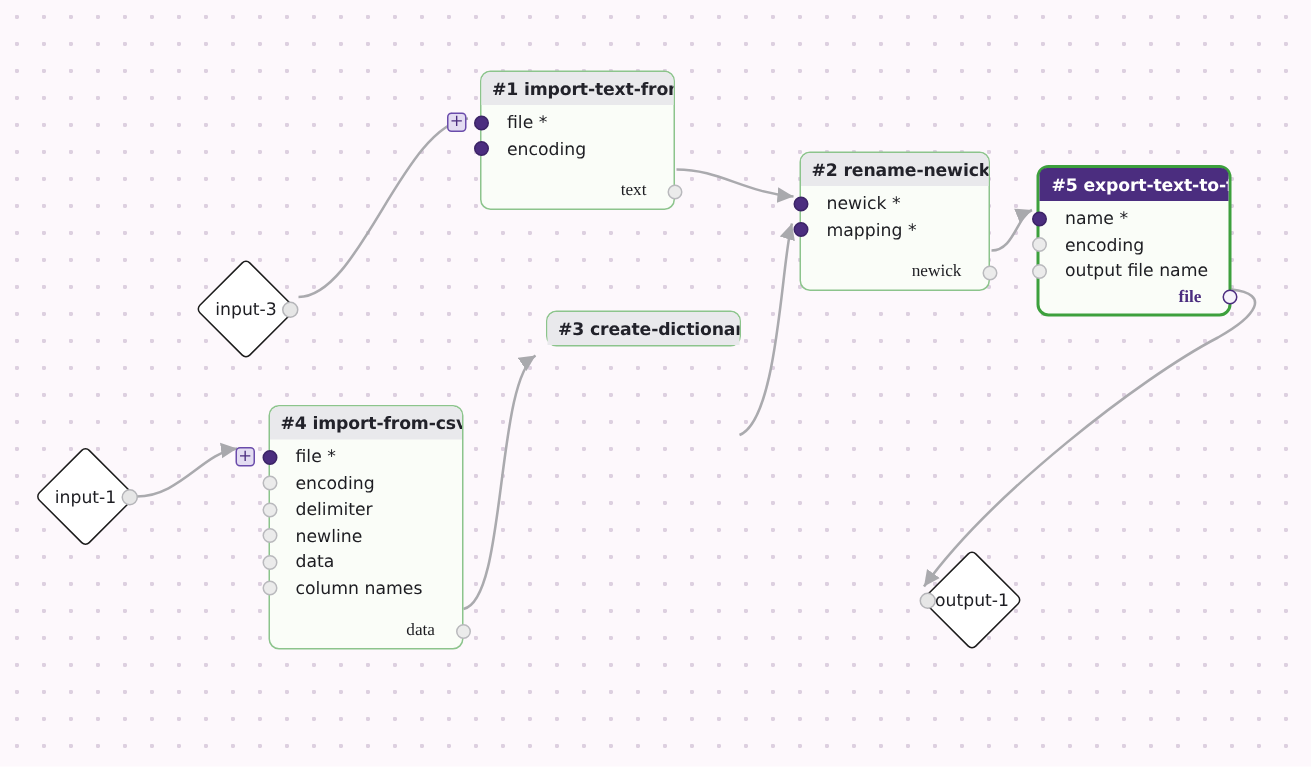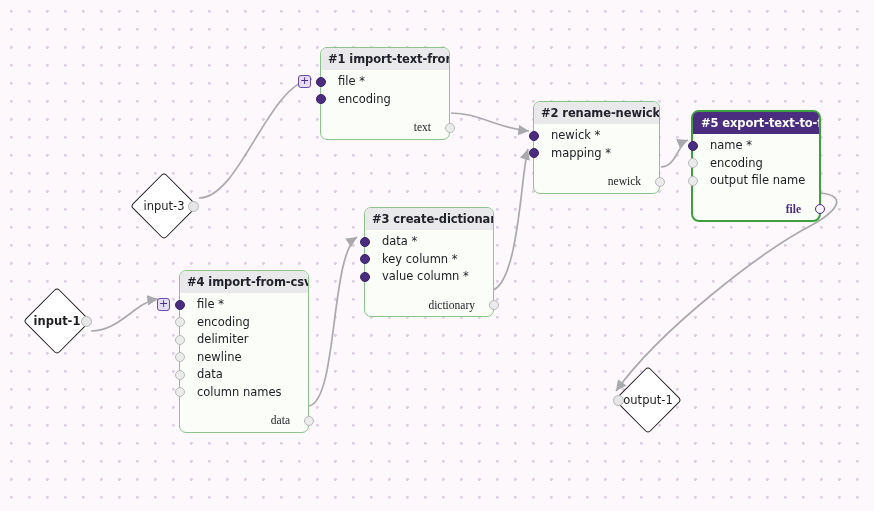--- a/index.html
+++ b/index.html
@@ -231,47 +231,29 @@
         <span>name *</span>
       </div>
       <div class="port in">
         <span class="socket hollow"></span>
         <span>encoding</span>
       </div>
       <div class="port in">
         <span class="socket hollow"></span>
         <span>output file name</span>
       </div>
-      <div class="port out accent" style="margin-top:11px;">
+      <div class="port out accent" style="">
         <span>file</span>
         <span class="socket hollow-accent"></span>
       </div>
     </div>
   </div>
 
   <div class="node" id="node-3" style="left:364px; top:207px; width:130px;">
     <div class="node-header">#3 create-dictionary-f...</div>
-    <div class="node-body">
-      <div class="port in">
-        <span class="socket filled"></span>
-        <span>data *</span>
-      </div>
-      <div class="port in">
-        <span class="socket filled"></span>
-        <span>key column *</span>
-      </div>
-      <div class="port in">
-        <span class="socket filled"></span>
-        <span>value column *</span>
-      </div>
-      <div class="port out" style="margin-top:11px;">
-        <span>dictionary</span>
-        <span class="socket hollow"></span>
-      </div>
-    </div>
   </div>
 
   <div class="node" id="node-4" style="left:179px; top:270px; width:130px;">
     <div class="node-header">#4 import-from-csv-...</div>
     <div class="node-body">
       <div class="port in">
         <span class="plus-badge"><span>+</span></span>
         <span class="socket filled"></span>
         <span>file *</span>
       </div>
@@ -301,21 +283,21 @@
       </div>
     </div>
   </div>
 
   <div class="io-node" style="left:130px; top:172px;">
     <div class="io-diamond"></div>
     <div class="io-label">input-3</div>
     <div class="io-socket right"></div>
   </div>
 
-  <div class="io-node" style="left:23px; top:287px;font-weight:bold;">
+  <div class="io-node" style="left:23px; top:297px;">
     <div class="io-diamond"></div>
     <div class="io-label">input-1</div>
     <div class="io-socket right"></div>
   </div>
 
   <div class="io-node" style="left:614px; top:366px;">
     <div class="io-diamond"></div>
     <div class="io-label">output-1</div>
     <div class="io-socket left"></div>
   </div>

